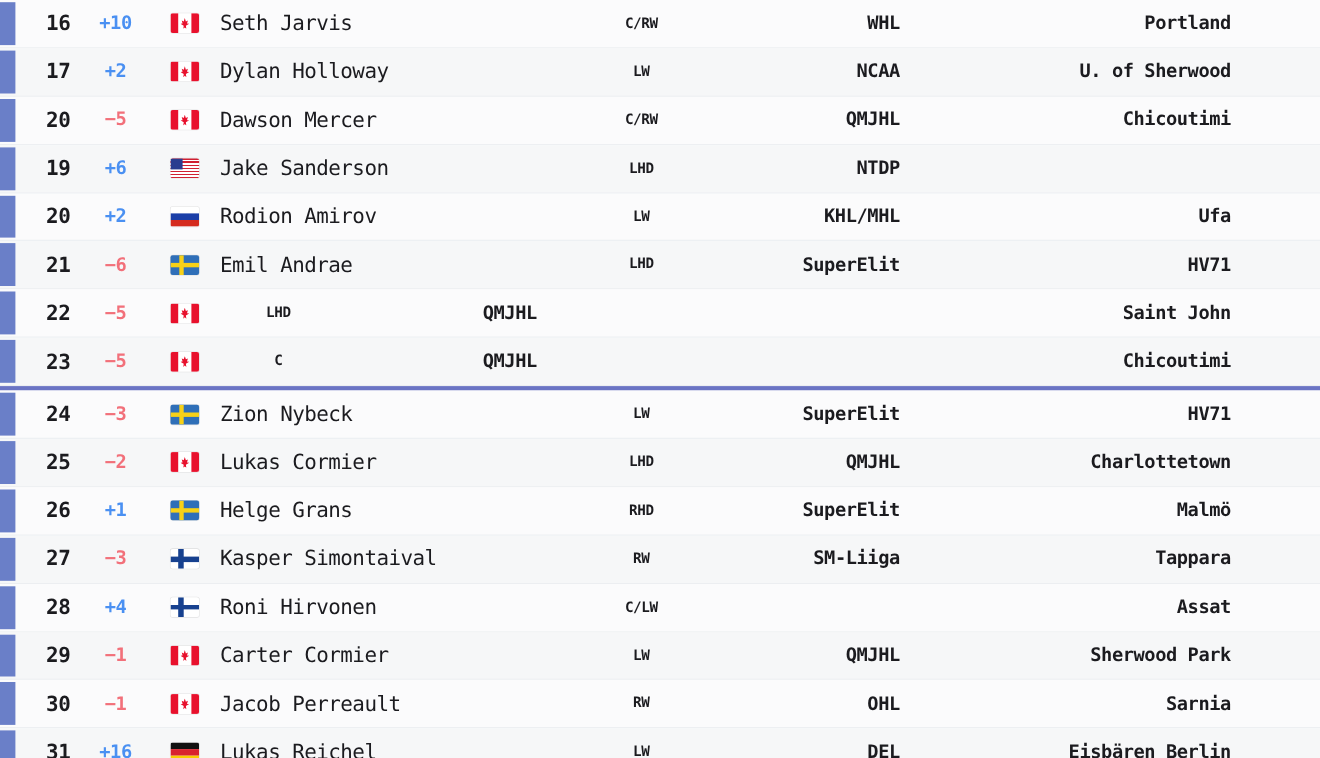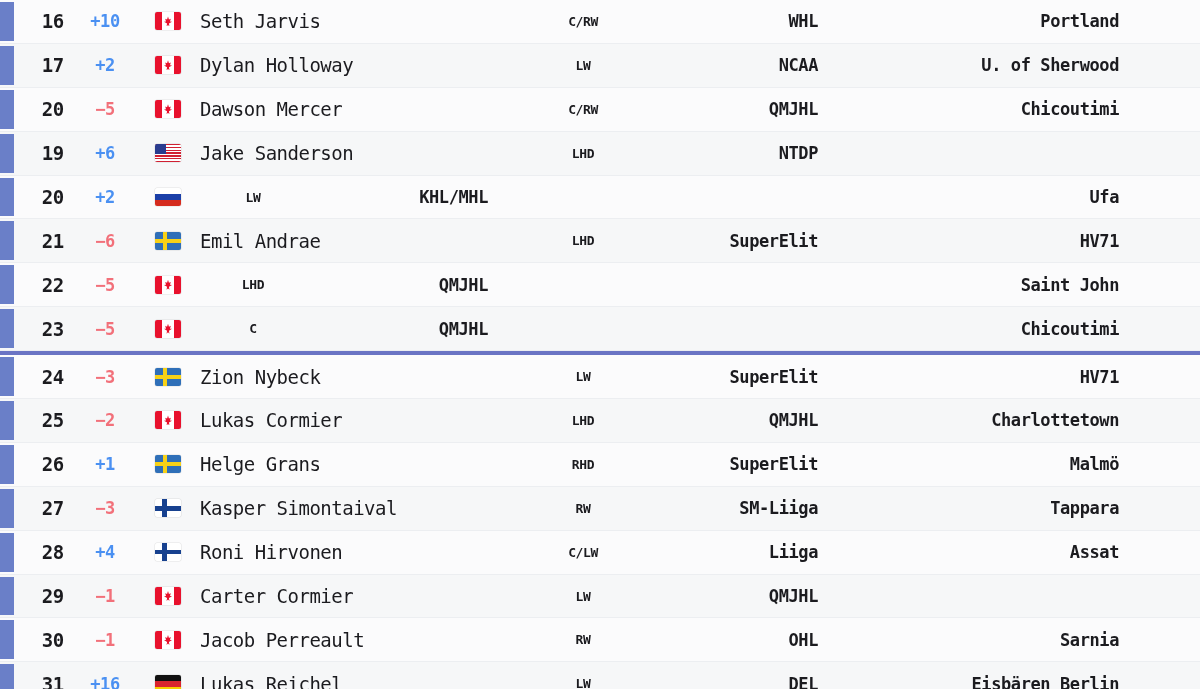--- a/index.html
+++ b/index.html
@@ -255,20 +255,21 @@
     <div class="rank-row">
       <div class="accent-bar"></div>
       <div class="col-rank">20</div>
       <div class="col-delta up">+2</div>
       <div class="col-flag">
         <span class="flag ru">
           <i class="b1"></i>
           <i class="b2"></i>
         </span>
       </div>
+      <div class="col-name">Rodion Amirov</div>
       <div class="col-pos">LW</div>
       <div class="col-league">KHL/MHL</div>
       <div class="col-team">Ufa</div>
     </div>
     <div class="rank-row alt">
       <div class="accent-bar"></div>
       <div class="col-rank">21</div>
       <div class="col-delta down">−6</div>
       <div class="col-flag">
         <span class="flag se"></span>
@@ -357,35 +358,35 @@
     </div>
     <div class="rank-row">
       <div class="accent-bar"></div>
       <div class="col-rank">28</div>
       <div class="col-delta up">+4</div>
       <div class="col-flag">
         <span class="flag fi"></span>
       </div>
       <div class="col-name">Roni Hirvonen</div>
       <div class="col-pos">C/LW</div>
-      <div class="col-league">Liiga</div>
       <div class="col-team">Assat</div>
     </div>
     <div class="rank-row alt">
       <div class="accent-bar"></div>
       <div class="col-rank">29</div>
       <div class="col-delta down">−1</div>
       <div class="col-flag">
         <span class="flag ca">
           <i></i>
         </span>
       </div>
       <div class="col-name">Carter Cormier</div>
       <div class="col-pos">LW</div>
       <div class="col-league">QMJHL</div>
+      <div class="col-team">Sherwood Park</div>
     </div>
     <div class="rank-row">
       <div class="accent-bar"></div>
       <div class="col-rank">30</div>
       <div class="col-delta down">−1</div>
       <div class="col-flag">
         <span class="flag ca">
           <i></i>
         </span>
       </div>

